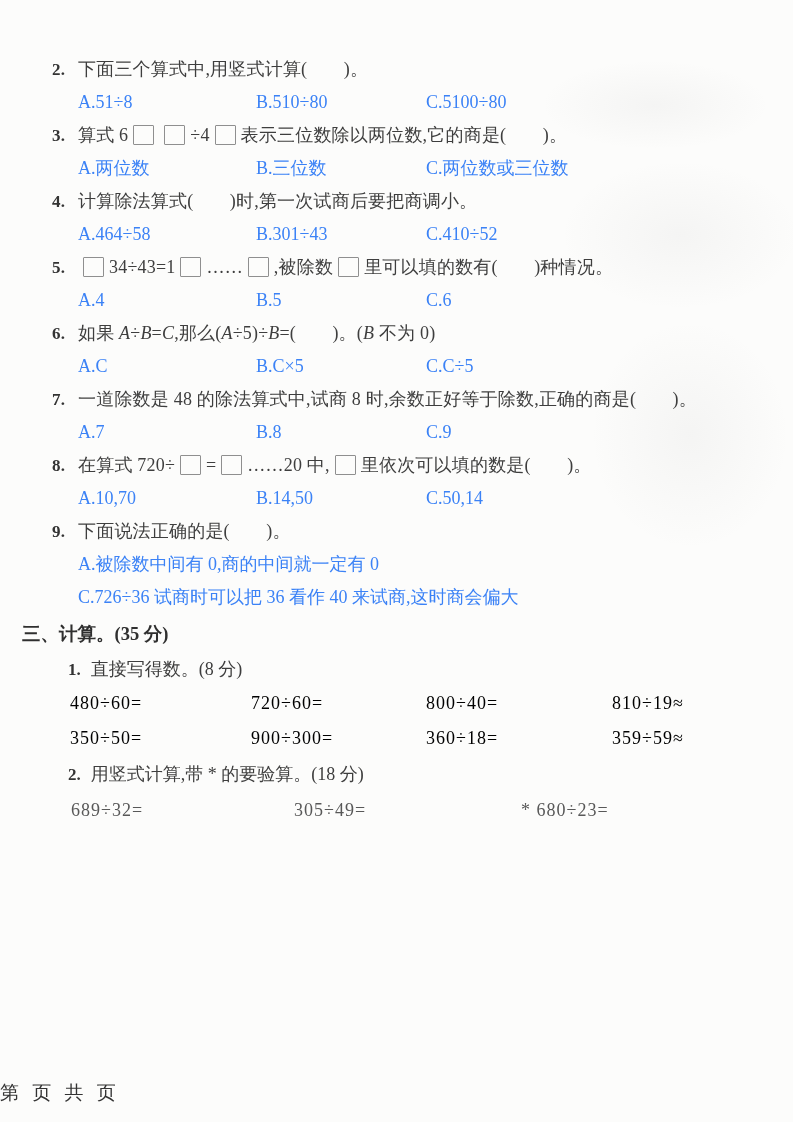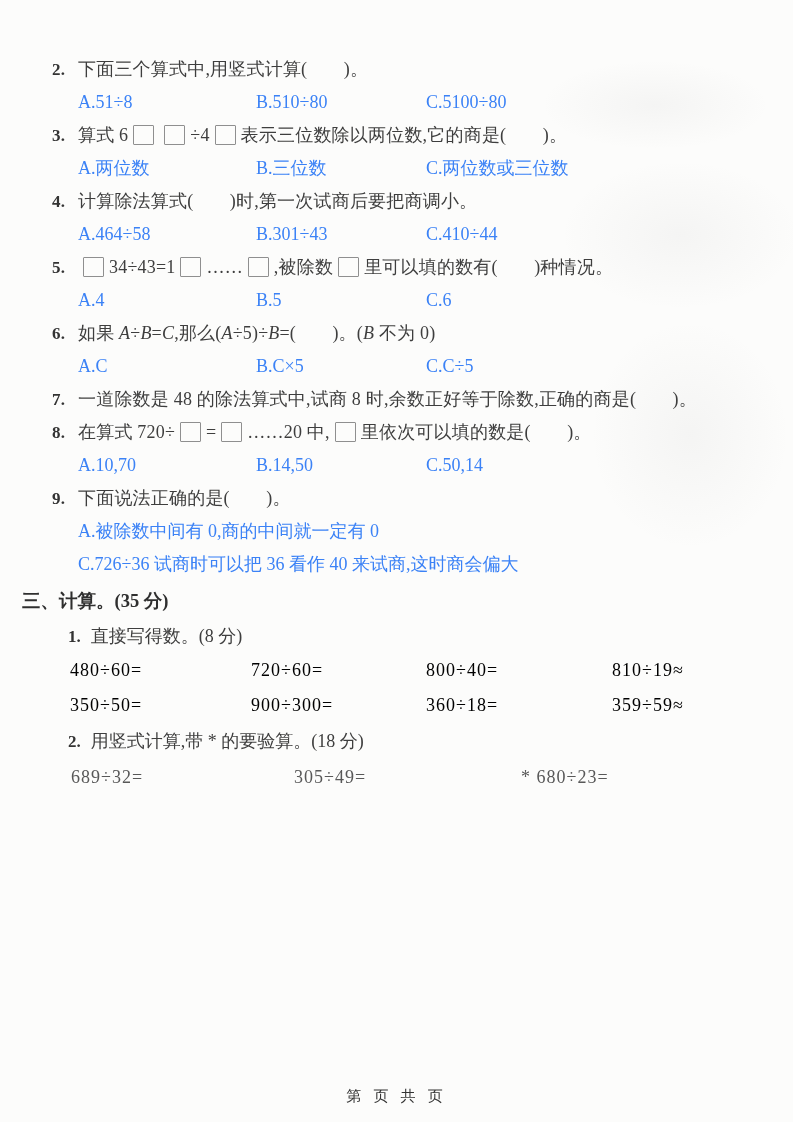--- a/index.html
+++ b/index.html
@@ -21,21 +21,21 @@
   .ital{font-style:italic}
 
   .sec-head{margin:4px 0 0 22px;font-weight:700;font-size:18.5px;line-height:33px;color:#2f2f2f}
   .sub-head{margin-left:68px;font-size:18px;line-height:33px;margin-top:2px;color:#3e3e3e}
   .qnum2{font-weight:bold;margin-right:10px;font-size:17px;color:#333}
   .drow{display:grid;grid-template-columns:181px 175px 186px 1fr;margin-left:70px;font-size:18px;line-height:35px;color:#000000;letter-spacing:1px}
   .vrow{display:grid;grid-template-columns:223px 227px 1fr;margin-left:71px;font-size:18px;line-height:35px;color:#585858;letter-spacing:1px;margin-top:2px}
   .vrow + .vrow{margin-top:93px}
   .expr{white-space:pre}
 
-  .footer{position:absolute;left:0;right:0;bottom:16px;text-align:center;font-family:"Liberation Sans","DejaVu Sans",sans-serif;font-size:15px;color:#333;letter-spacing:4px}
+  .footer{position:absolute;left:0;right:0;bottom:16px;text-align:left;font-family:"Liberation Sans","DejaVu Sans",sans-serif;font-size:19px;color:#333;letter-spacing:4px}
 </style>
 </head>
 <body>
 
 <div class="paper" data-name="worksheet-page">
   <div class="artifact a1" data-name="scan-artifact"></div>
   <div class="artifact a2" data-name="scan-artifact"></div>
   <div class="artifact a3" data-name="scan-artifact"></div>
 
   <div data-name="choice-questions">
@@ -53,41 +53,46 @@
           <div class="opt" data-name="option">A.两位数</div>
           <div class="opt" data-name="option">B.三位数</div>
           <div class="opt" data-name="option">C.两位数或三位数</div>
         </div>
       </div>
       <div class="q" data-name="question-block">
         <div class="stem" data-name="question-stem"><span class="qnum" data-name="question-number">4.</span><span data-name="stem-text">计算除法算式(　　)时,第一次试商后要把商调小。</span></div>
         <div class="opts cols" data-name="options-row">
           <div class="opt" data-name="option">A.464÷58</div>
           <div class="opt" data-name="option">B.301÷43</div>
-          <div class="opt" data-name="option">C.410÷44</div>
+          <div class="opt" data-name="option">C.410÷52</div>
         </div>
       </div>
       <div class="q" data-name="question-block">
         <div class="stem" data-name="question-stem"><span class="qnum" data-name="question-number">5.</span><span class="box" data-name="blank-box"></span><span data-name="stem-text">34÷43=1</span><span class="box" data-name="blank-box"></span><span data-name="stem-text">……</span><span class="box" data-name="blank-box"></span><span data-name="stem-text">,被除数</span><span class="box" data-name="blank-box"></span><span data-name="stem-text">里可以填的数有(　　)种情况。</span></div>
         <div class="opts cols" data-name="options-row">
           <div class="opt" data-name="option">A.4</div>
           <div class="opt" data-name="option">B.5</div>
           <div class="opt" data-name="option">C.6</div>
         </div>
       </div>
       <div class="q" data-name="question-block">
         <div class="stem" data-name="question-stem"><span class="qnum" data-name="question-number">6.</span><span data-name="stem-text">如果 </span><span class="ital" data-name="stem-text">A</span><span data-name="stem-text">÷</span><span class="ital" data-name="stem-text">B</span><span data-name="stem-text">=</span><span class="ital" data-name="stem-text">C</span><span data-name="stem-text">,那么(</span><span class="ital" data-name="stem-text">A</span><span data-name="stem-text">÷5)÷</span><span class="ital" data-name="stem-text">B</span><span data-name="stem-text">=(　　)。(</span><span class="ital" data-name="stem-text">B</span><span data-name="stem-text"> 不为 0)</span></div>
         <div class="opts cols" data-name="options-row">
           <div class="opt" data-name="option">A.C</div>
           <div class="opt" data-name="option">B.C×5</div>
           <div class="opt" data-name="option">C.C÷5</div>
         </div>
       </div>
       <div class="q" data-name="question-block">
         <div class="stem" data-name="question-stem"><span class="qnum" data-name="question-number">7.</span><span data-name="stem-text">一道除数是 48 的除法算式中,试商 8 时,余数正好等于除数,正确的商是(　　)。</span></div>
+        <div class="opts cols" data-name="options-row">
+          <div class="opt" data-name="option">A.7</div>
+          <div class="opt" data-name="option">B.8</div>
+          <div class="opt" data-name="option">C.9</div>
+        </div>
       </div>
       <div class="q" data-name="question-block">
         <div class="stem" data-name="question-stem"><span class="qnum" data-name="question-number">8.</span><span data-name="stem-text">在算式 720÷</span><span class="box" data-name="blank-box"></span><span data-name="stem-text">=</span><span class="box" data-name="blank-box"></span><span data-name="stem-text">……20 中,</span><span class="box" data-name="blank-box"></span><span data-name="stem-text">里依次可以填的数是(　　)。</span></div>
         <div class="opts cols" data-name="options-row">
           <div class="opt" data-name="option">A.10,70</div>
           <div class="opt" data-name="option">B.14,50</div>
           <div class="opt" data-name="option">C.50,14</div>
         </div>
       </div>
       <div class="q" data-name="question-block">

